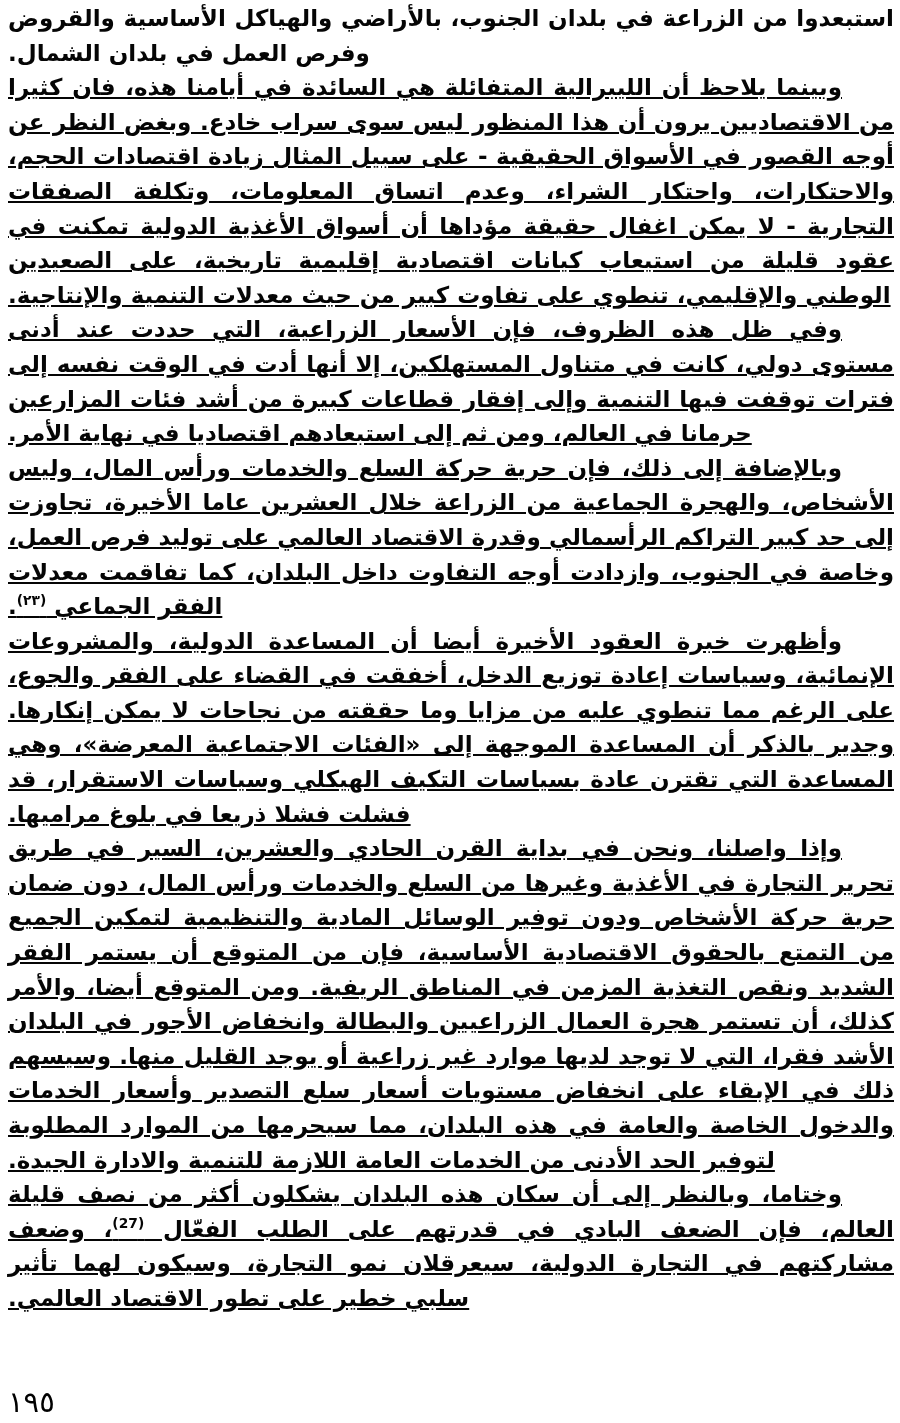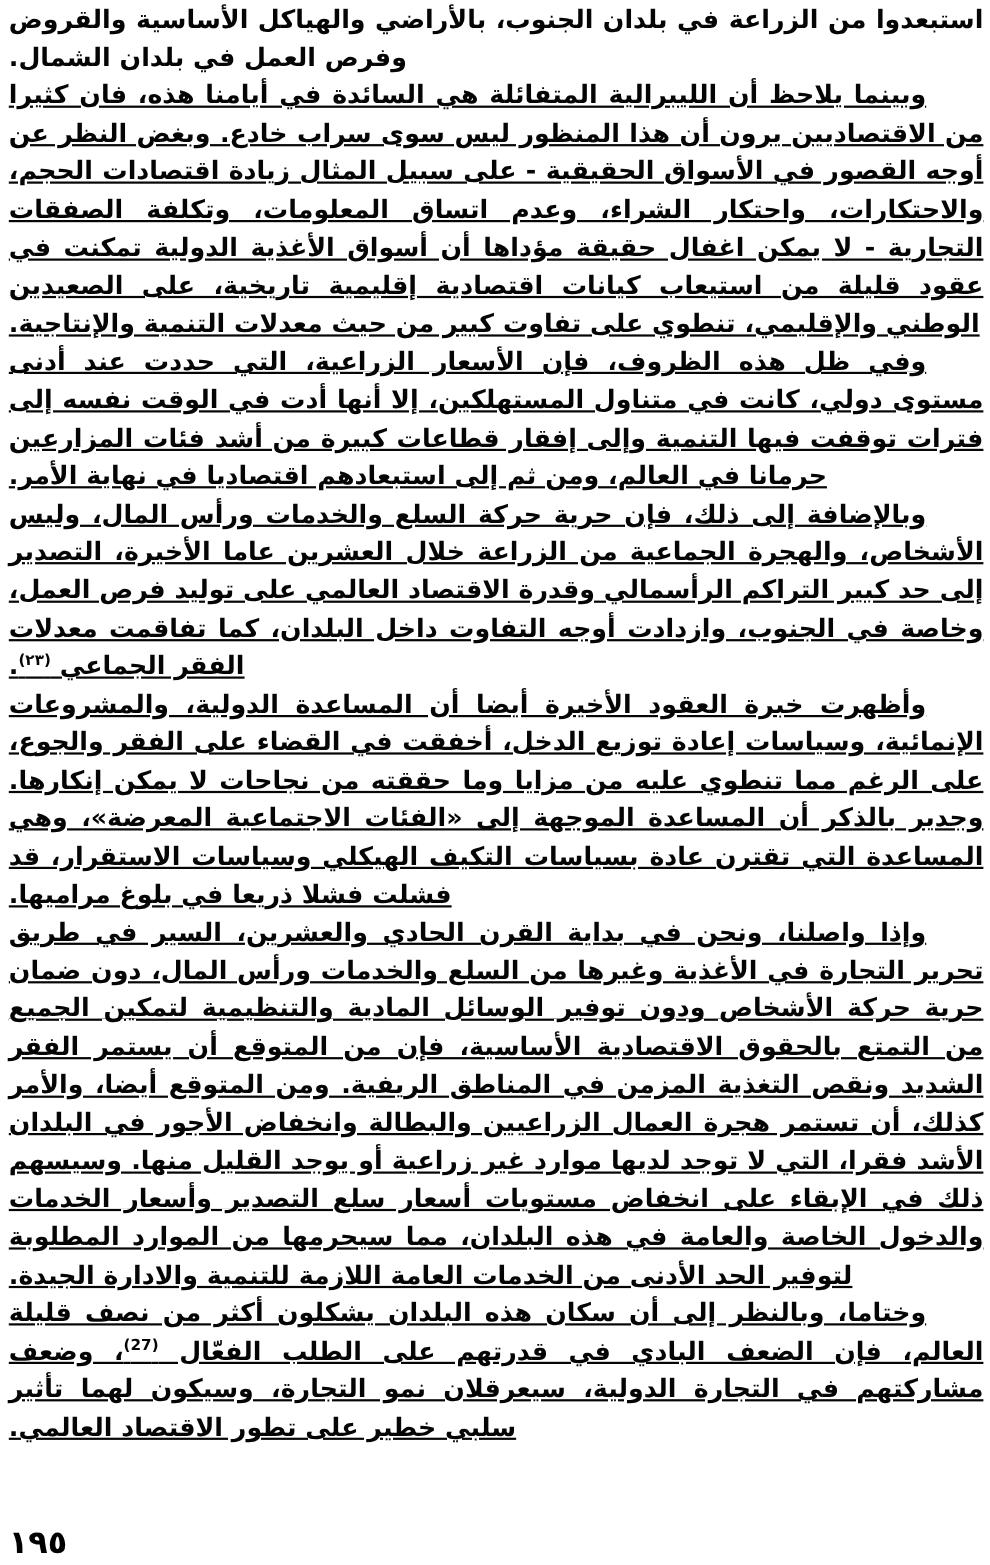--- a/index.html
+++ b/index.html
@@ -46,32 +46,32 @@
     line-height: 0;
   }
   .page-number {
     position: absolute;
     right: auto;
     left: 8px;
     bottom: 4px;
     direction: rtl;
     color: #000000;
     font-size: 29px;
-    font-weight: 700;
+    font-weight: 400;
     letter-spacing: 1px;
     font-family: "DejaVu Sans", sans-serif;
   }
 </style>
 </head>
 <body>
 
 <div class="page">
   <div class="text-block">
       <p><span>استبعدوا من الزراعة في بلدان الجنوب، بالأراضي والهياكل الأساسية والقروض وفرص العمل في بلدان الشمال.</span></p>
       <p class="indent"><span>وبينما يلاحظ أن الليبرالية المتفائلة هي السائدة في أيامنا هذه، فان كثيرا من الاقتصاديين يرون أن هذا المنظور ليس سوى سراب خادع. وبغض النظر عن أوجه القصور في الأسواق الحقيقية - على سبيل المثال زيادة اقتصادات الحجم، والاحتكارات، واحتكار الشراء، وعدم اتساق المعلومات، وتكلفة الصفقات التجارية - لا يمكن اغفال حقيقة مؤداها أن أسواق الأغذية الدولية تمكنت في عقود قليلة من استيعاب كيانات اقتصادية إقليمية تاريخية، على الصعيدين الوطني والإقليمي، تنطوي على تفاوت كبير من حيث معدلات التنمية والإنتاجية.</span></p>
       <p class="indent"><span>وفي ظل هذه الظروف، فإن الأسعار الزراعية، التي حددت عند أدنى مستوى دولي، كانت في متناول المستهلكين، إلا أنها أدت في الوقت نفسه إلى فترات توقفت فيها التنمية وإلى إفقار قطاعات كبيرة من أشد فئات المزارعين حرمانا في العالم، ومن ثم إلى استبعادهم اقتصاديا في نهاية الأمر.</span></p>
-      <p class="indent"><span>وبالإضافة إلى ذلك، فإن حرية حركة السلع والخدمات ورأس المال، وليس الأشخاص، والهجرة الجماعية من الزراعة خلال العشرين عاما الأخيرة، التصدير إلى حد كبير التراكم الرأسمالي وقدرة الاقتصاد العالمي على توليد فرص العمل، وخاصة في الجنوب، وازدادت أوجه التفاوت داخل البلدان، كما تفاقمت معدلات الفقر الجماعي </span><sup>(٢٣)</sup><span>.</span></p>
+      <p class="indent"><span>وبالإضافة إلى ذلك، فإن حرية حركة السلع والخدمات ورأس المال، وليس الأشخاص، والهجرة الجماعية من الزراعة خلال العشرين عاما الأخيرة، تجاوزت إلى حد كبير التراكم الرأسمالي وقدرة الاقتصاد العالمي على توليد فرص العمل، وخاصة في الجنوب، وازدادت أوجه التفاوت داخل البلدان، كما تفاقمت معدلات الفقر الجماعي </span><sup>(٢٣)</sup><span>.</span></p>
       <p class="indent"><span>وأظهرت خبرة العقود الأخيرة أيضا أن المساعدة الدولية، والمشروعات الإنمائية، وسياسات إعادة توزيع الدخل، أخفقت في القضاء على الفقر والجوع، على الرغم مما تنطوي عليه من مزايا وما حققته من نجاحات لا يمكن إنكارها. وجدير بالذكر أن المساعدة الموجهة إلى «الفئات الاجتماعية المعرضة»، وهي المساعدة التي تقترن عادة بسياسات التكيف الهيكلي وسياسات الاستقرار، قد فشلت فشلا ذريعا في بلوغ مراميها.</span></p>
       <p class="indent"><span>وإذا واصلنا، ونحن في بداية القرن الحادي والعشرين، السير في طريق تحرير التجارة في الأغذية وغيرها من السلع والخدمات ورأس المال، دون ضمان حرية حركة الأشخاص ودون توفير الوسائل المادية والتنظيمية لتمكين الجميع من التمتع بالحقوق الاقتصادية الأساسية، فإن من المتوقع أن يستمر الفقر الشديد ونقص التغذية المزمن في المناطق الريفية. ومن المتوقع أيضا، والأمر كذلك، أن تستمر هجرة العمال الزراعيين والبطالة وانخفاض الأجور في البلدان الأشد فقرا، التي لا توجد لديها موارد غير زراعية أو يوجد القليل منها. وسيسهم ذلك في الإبقاء على انخفاض مستويات أسعار سلع التصدير وأسعار الخدمات والدخول الخاصة والعامة في هذه البلدان، مما سيحرمها من الموارد المطلوبة لتوفير الحد الأدنى من الخدمات العامة اللازمة للتنمية والادارة الجيدة.</span></p>
       <p class="indent"><span>وختاما، وبالنظر إلى أن سكان هذه البلدان يشكلون أكثر من نصف قليلة العالم، فإن الضعف البادي في قدرتهم على الطلب الفعّال </span><sup>(27)</sup><span>، وضعف مشاركتهم في التجارة الدولية، سيعرقلان نمو التجارة، وسيكون لهما تأثير سلبي خطير على تطور الاقتصاد العالمي.</span></p>
     </div>
   <div class="page-number">١٩٥</div>
 </div>
 
 </body></html>

